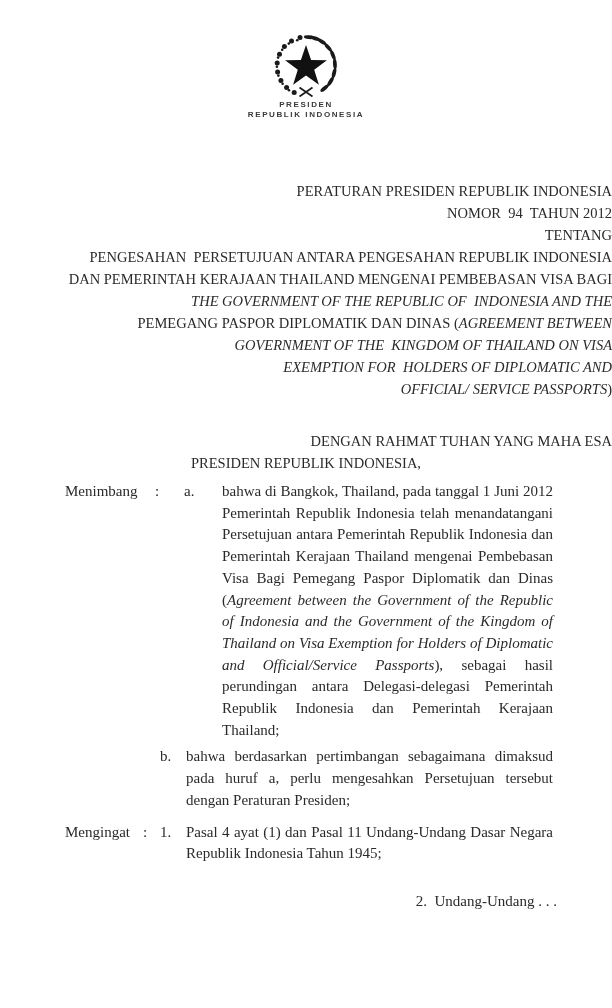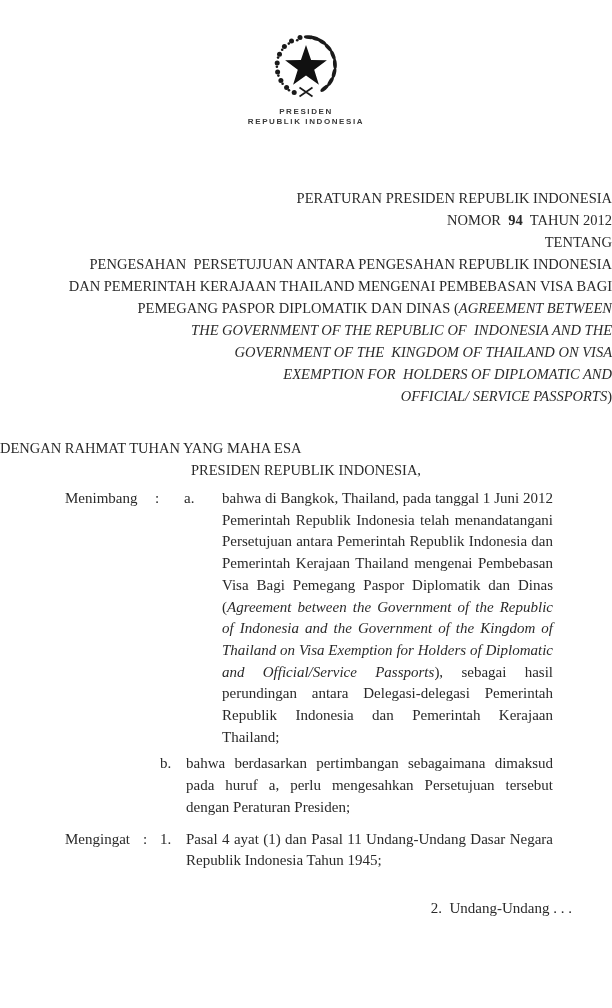--- a/index.html
+++ b/index.html
@@ -2,40 +2,40 @@
 <html><head>
 <meta charset="utf-8">
 <style>
   html,body { margin:0; padding:0; background:#ffffff; }
   .page {
     position:relative; width:612px; height:1008px; background:#ffffff;
     font-family:"Liberation Serif", serif; color:#2a2a2a; overflow:hidden;
   }
   
   .seal { margin:33px auto 0 auto; width:78px; height:66px; }
-  .org { margin-top:8px; text-align:center;
+  .org { margin-top:1px; text-align:center;
          font-family:"Liberation Sans", sans-serif; font-weight:700;
          font-size:8px; line-height:9.5px; letter-spacing:1.6px; color:#3a3a3a; }
   
   .title-block { margin-top:61px; text-align:center; font-size:14.5px; line-height:22px; }
   .tline, .tline span { white-space:pre-wrap;text-align:right; }
-  .b { font-weight:700;margin-top:36px; }
+  .b { font-weight:400;margin-top:36px; }
   .it { font-style:italic; }
   
-  .invocation { margin-top:30px; text-align:left; font-size:14.5px; line-height:22px; }
+  .invocation { margin-top:30px; text-align:right; font-size:14.5px; line-height:22px; }
   .issuer     { margin-top:0;  text-align:center; font-size:14.5px; line-height:22px; }
   
   .clause { display:grid; grid-template-columns:78px 17px 26px 1fr;
             margin:0 59px 0 65px; font-size:15px; line-height:21.7px; }
   .clause.first { margin-top:7px;gap:12px; }
   .clause.cont  { margin-top:5px; }
   .clause.mengingat { margin-top:10px; }
   .ctext { text-align:justify; }
   
-  .catchword { margin-top:25px; text-align:right; padding-right:40px;
+  .catchword { margin-top:25px; text-align:right; padding-right:55px;
                font-size:15px; line-height:22px; white-space:pre-wrap; }
 </style>
 </head>
 <body>
 
 <div class="page">
 
   <div class="seal">
     <svg viewBox="0 0 78 66" width="78" height="66">
       <g fill="#1a1a1a">
@@ -78,22 +78,22 @@
     <div>PRESIDEN</div>
     <div>REPUBLIK INDONESIA</div>
   </div>
 
   <section class="title-block">
     <div class="tline">PERATURAN PRESIDEN REPUBLIK INDONESIA</div>
     <div class="tline"><span>NOMOR  </span><span class="b">94</span><span>  TAHUN 2012</span></div>
     <div class="tline">TENTANG</div>
     <div class="tline">PENGESAHAN  PERSETUJUAN ANTARA PENGESAHAN REPUBLIK INDONESIA</div>
     <div class="tline">DAN PEMERINTAH KERAJAAN THAILAND MENGENAI PEMBEBASAN VISA BAGI</div>
+    <div class="tline it">THE GOVERNMENT OF THE REPUBLIC OF  INDONESIA AND THE</div>
     <div class="tline"><span>PEMEGANG PASPOR DIPLOMATIK DAN DINAS (</span><span class="it">AGREEMENT BETWEEN</span></div>
-    <div class="tline it">THE GOVERNMENT OF THE REPUBLIC OF  INDONESIA AND THE</div>
     <div class="tline it">GOVERNMENT OF THE  KINGDOM OF THAILAND ON VISA</div>
     <div class="tline"><span class="it">EXEMPTION FOR  HOLDERS OF DIPLOMATIC AND</span></div>
     <div class="tline"><span class="it">OFFICIAL/ SERVICE PASSPORTS</span><span>)</span></div>
   </section>
 
   <div class="invocation">DENGAN RAHMAT TUHAN YANG MAHA ESA</div>
   <div class="issuer">PRESIDEN REPUBLIK INDONESIA,</div>
 
   <div class="clause first">
     <div>Menimbang</div>

